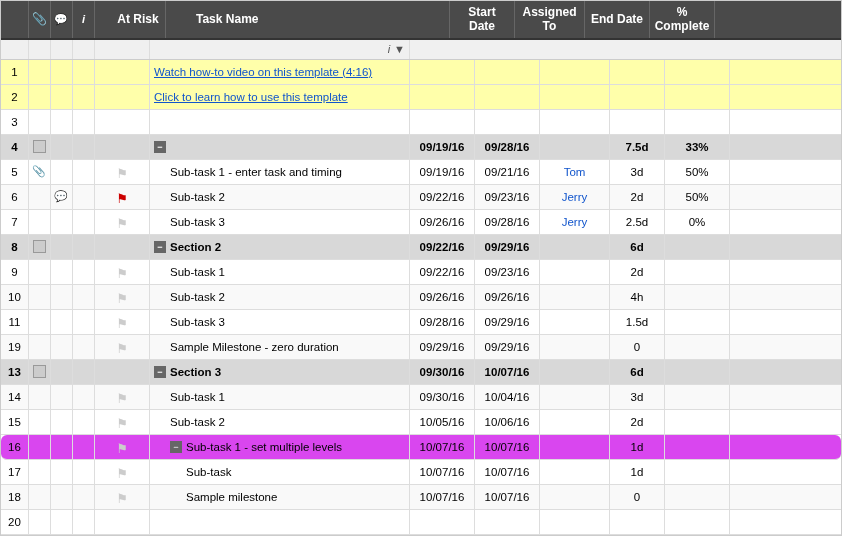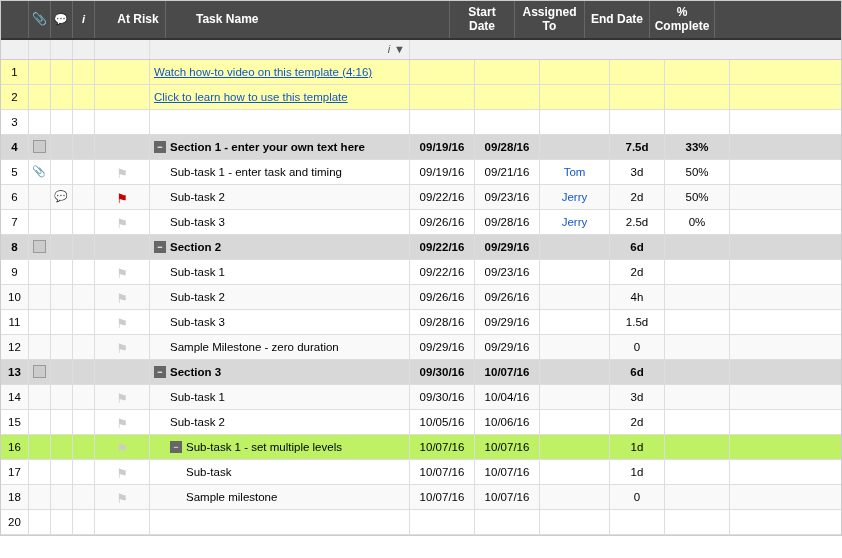--- a/index.html
+++ b/index.html
@@ -228,21 +228,20 @@
         <span>4</span>
       </div>
     <div class="cell col-attach center">
       <span class="checkbox-icon"></span>
     </div>
     <div class="cell col-comment"></div>
     <div class="cell col-info"></div>
     <div class="cell col-atrisk"></div>
     <div class="cell col-taskname">
       <span class="collapse-icon">−</span>
-      <span>Section 1 - enter your own text here</span>
     </div>
     <div class="cell col-start center">
         <span>09/19/16</span>
       </div>
     <div class="cell col-end center">
         <span>09/28/16</span>
       </div>
     <div class="cell col-assigned center"></div>
     <div class="cell col-duration center">
         <span>7.5d</span>
@@ -446,21 +445,21 @@
       </div>
     <div class="cell col-assigned center"></div>
     <div class="cell col-duration center">
         <span>1.5d</span>
       </div>
     <div class="cell col-pct center"></div>
   </div>
 
   <div class="grid-row">
     <div class="cell col-row-num center">
-        <span>12</span>
+        <span>19</span>
       </div>
     <div class="cell col-attach"></div>
     <div class="cell col-comment"></div>
     <div class="cell col-info"></div>
     <div class="cell col-atrisk center">
       <span class="flag-icon"></span>
     </div>
     <div class="cell col-taskname task-indent-1">
       <span>Sample Milestone - zero duration</span>
     </div>
@@ -549,21 +548,21 @@
     <div class="cell col-end center">
         <span>10/06/16</span>
       </div>
     <div class="cell col-assigned center"></div>
     <div class="cell col-duration center">
         <span>2d</span>
       </div>
     <div class="cell col-pct center"></div>
   </div>
 
-  <div class="grid-row" style="background:#bef264;">
+  <div class="grid-row" style="background:#d946ef;border-radius:6px;">
     <div class="cell col-row-num center">
         <span>16</span>
       </div>
     <div class="cell col-attach"></div>
     <div class="cell col-comment"></div>
     <div class="cell col-info"></div>
     <div class="cell col-atrisk center">
       <span class="flag-icon"></span>
     </div>
     <div class="cell col-taskname task-indent-1">

